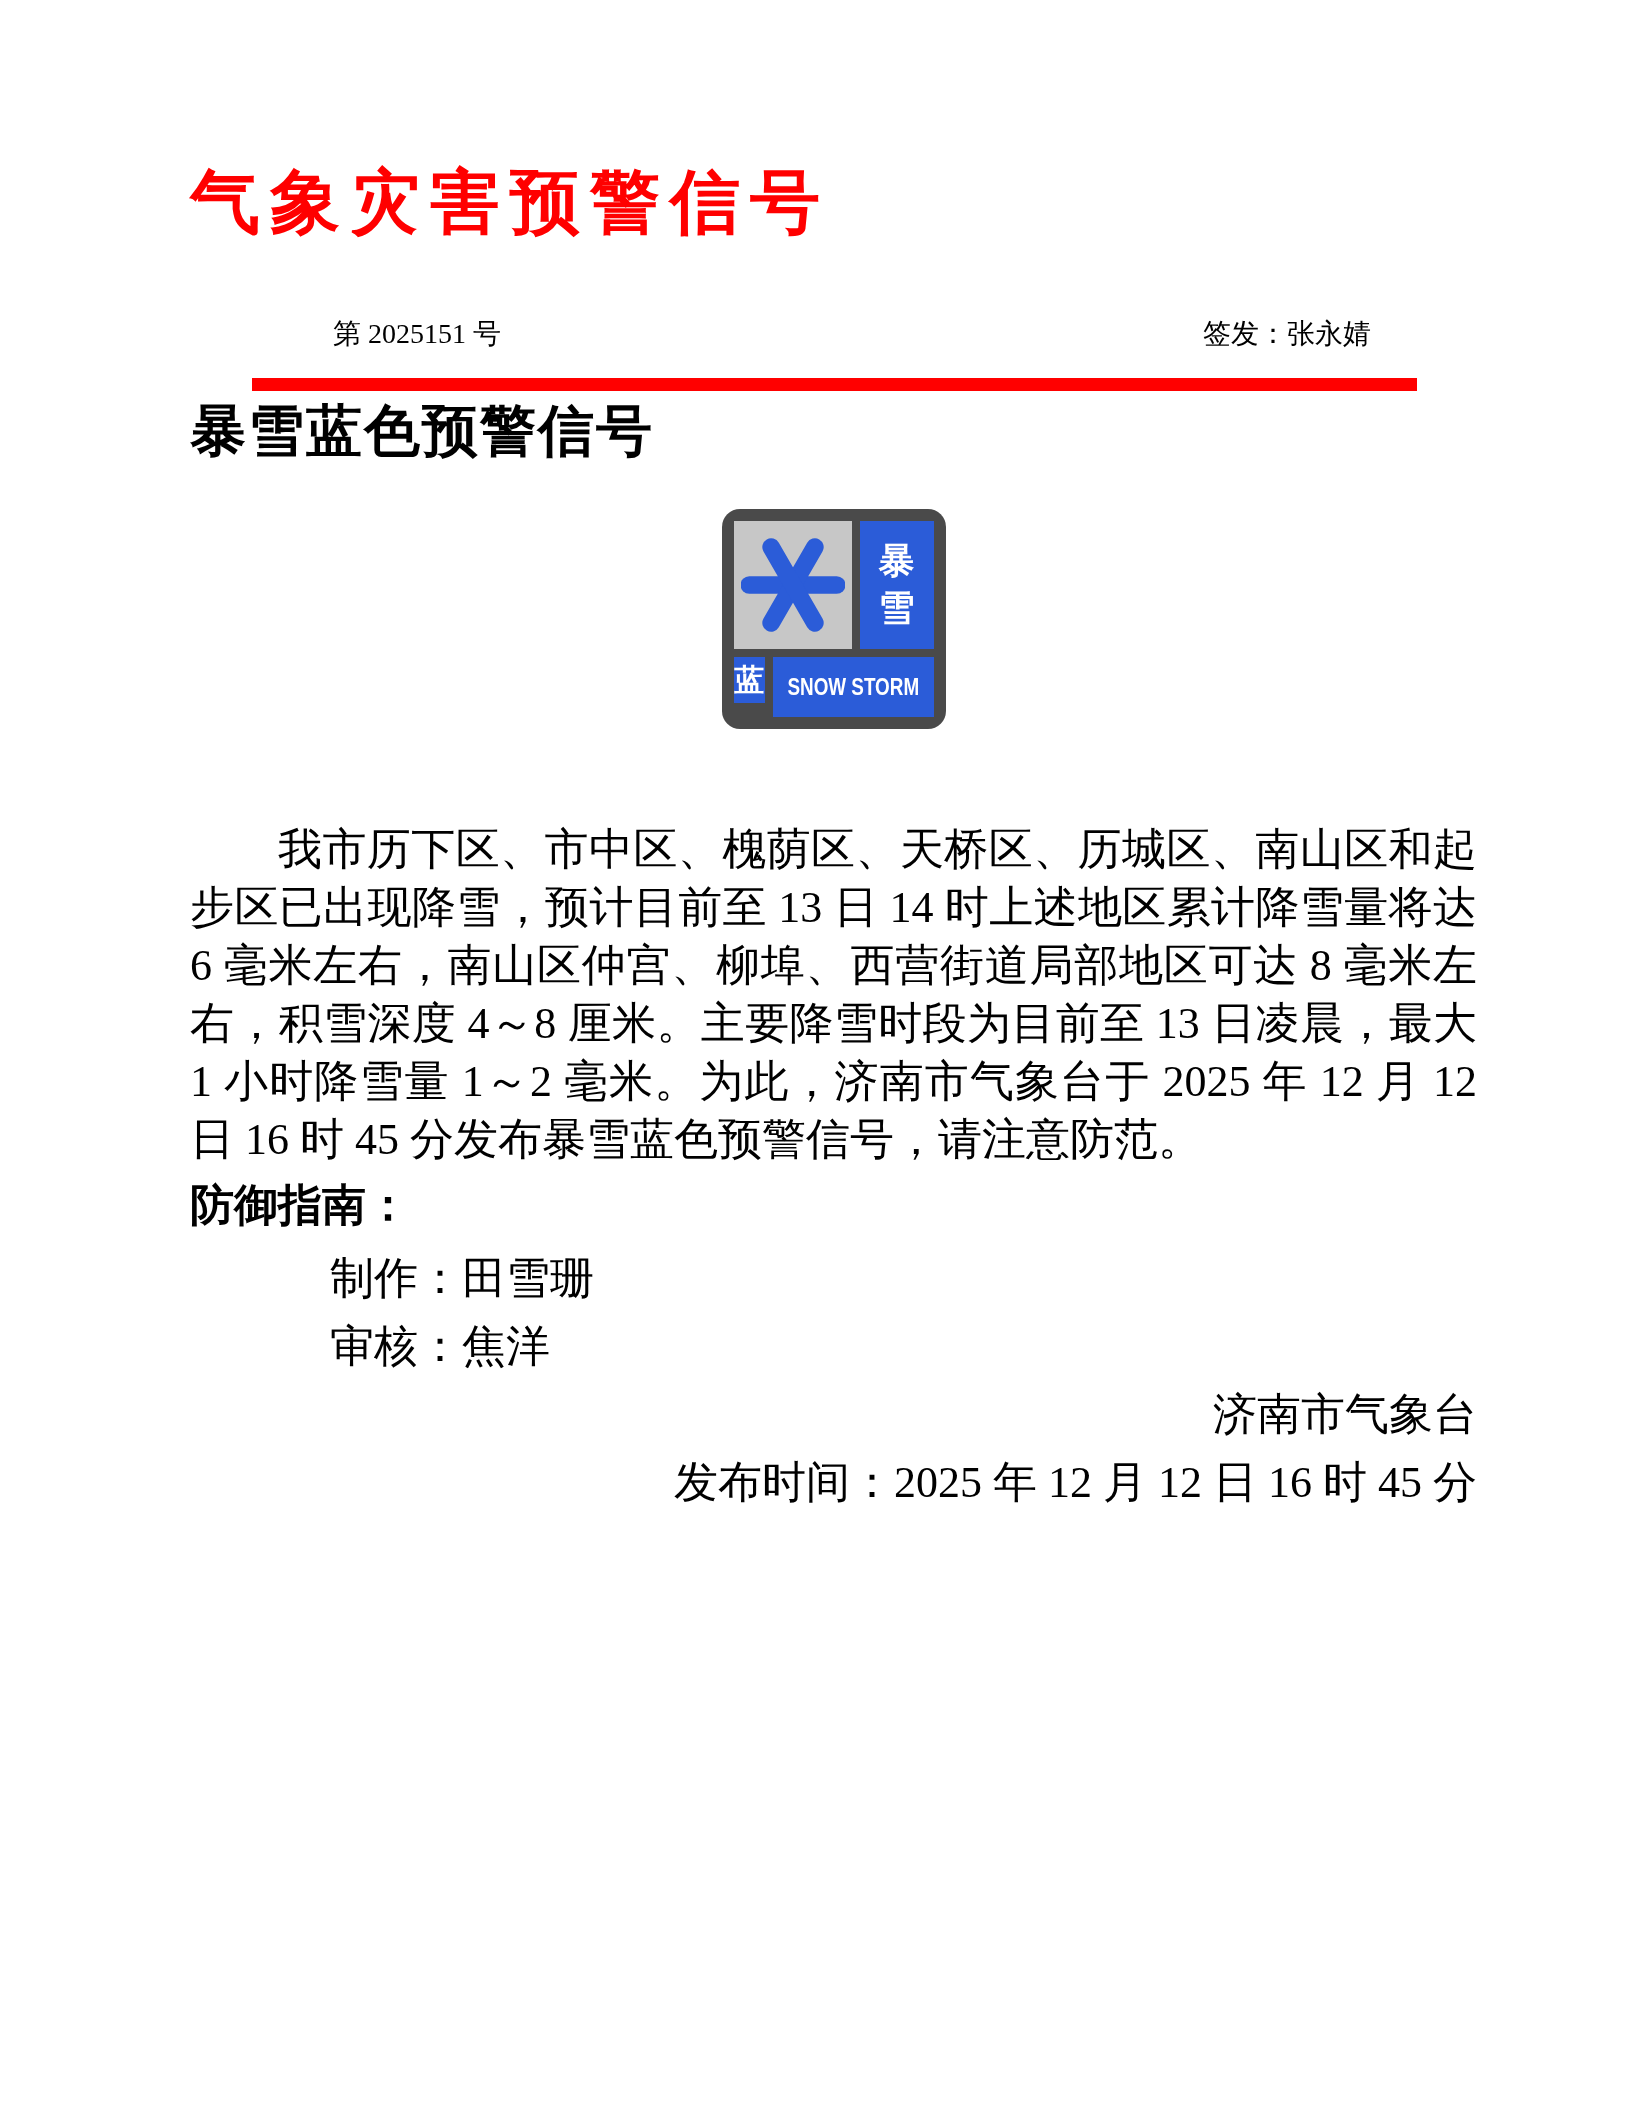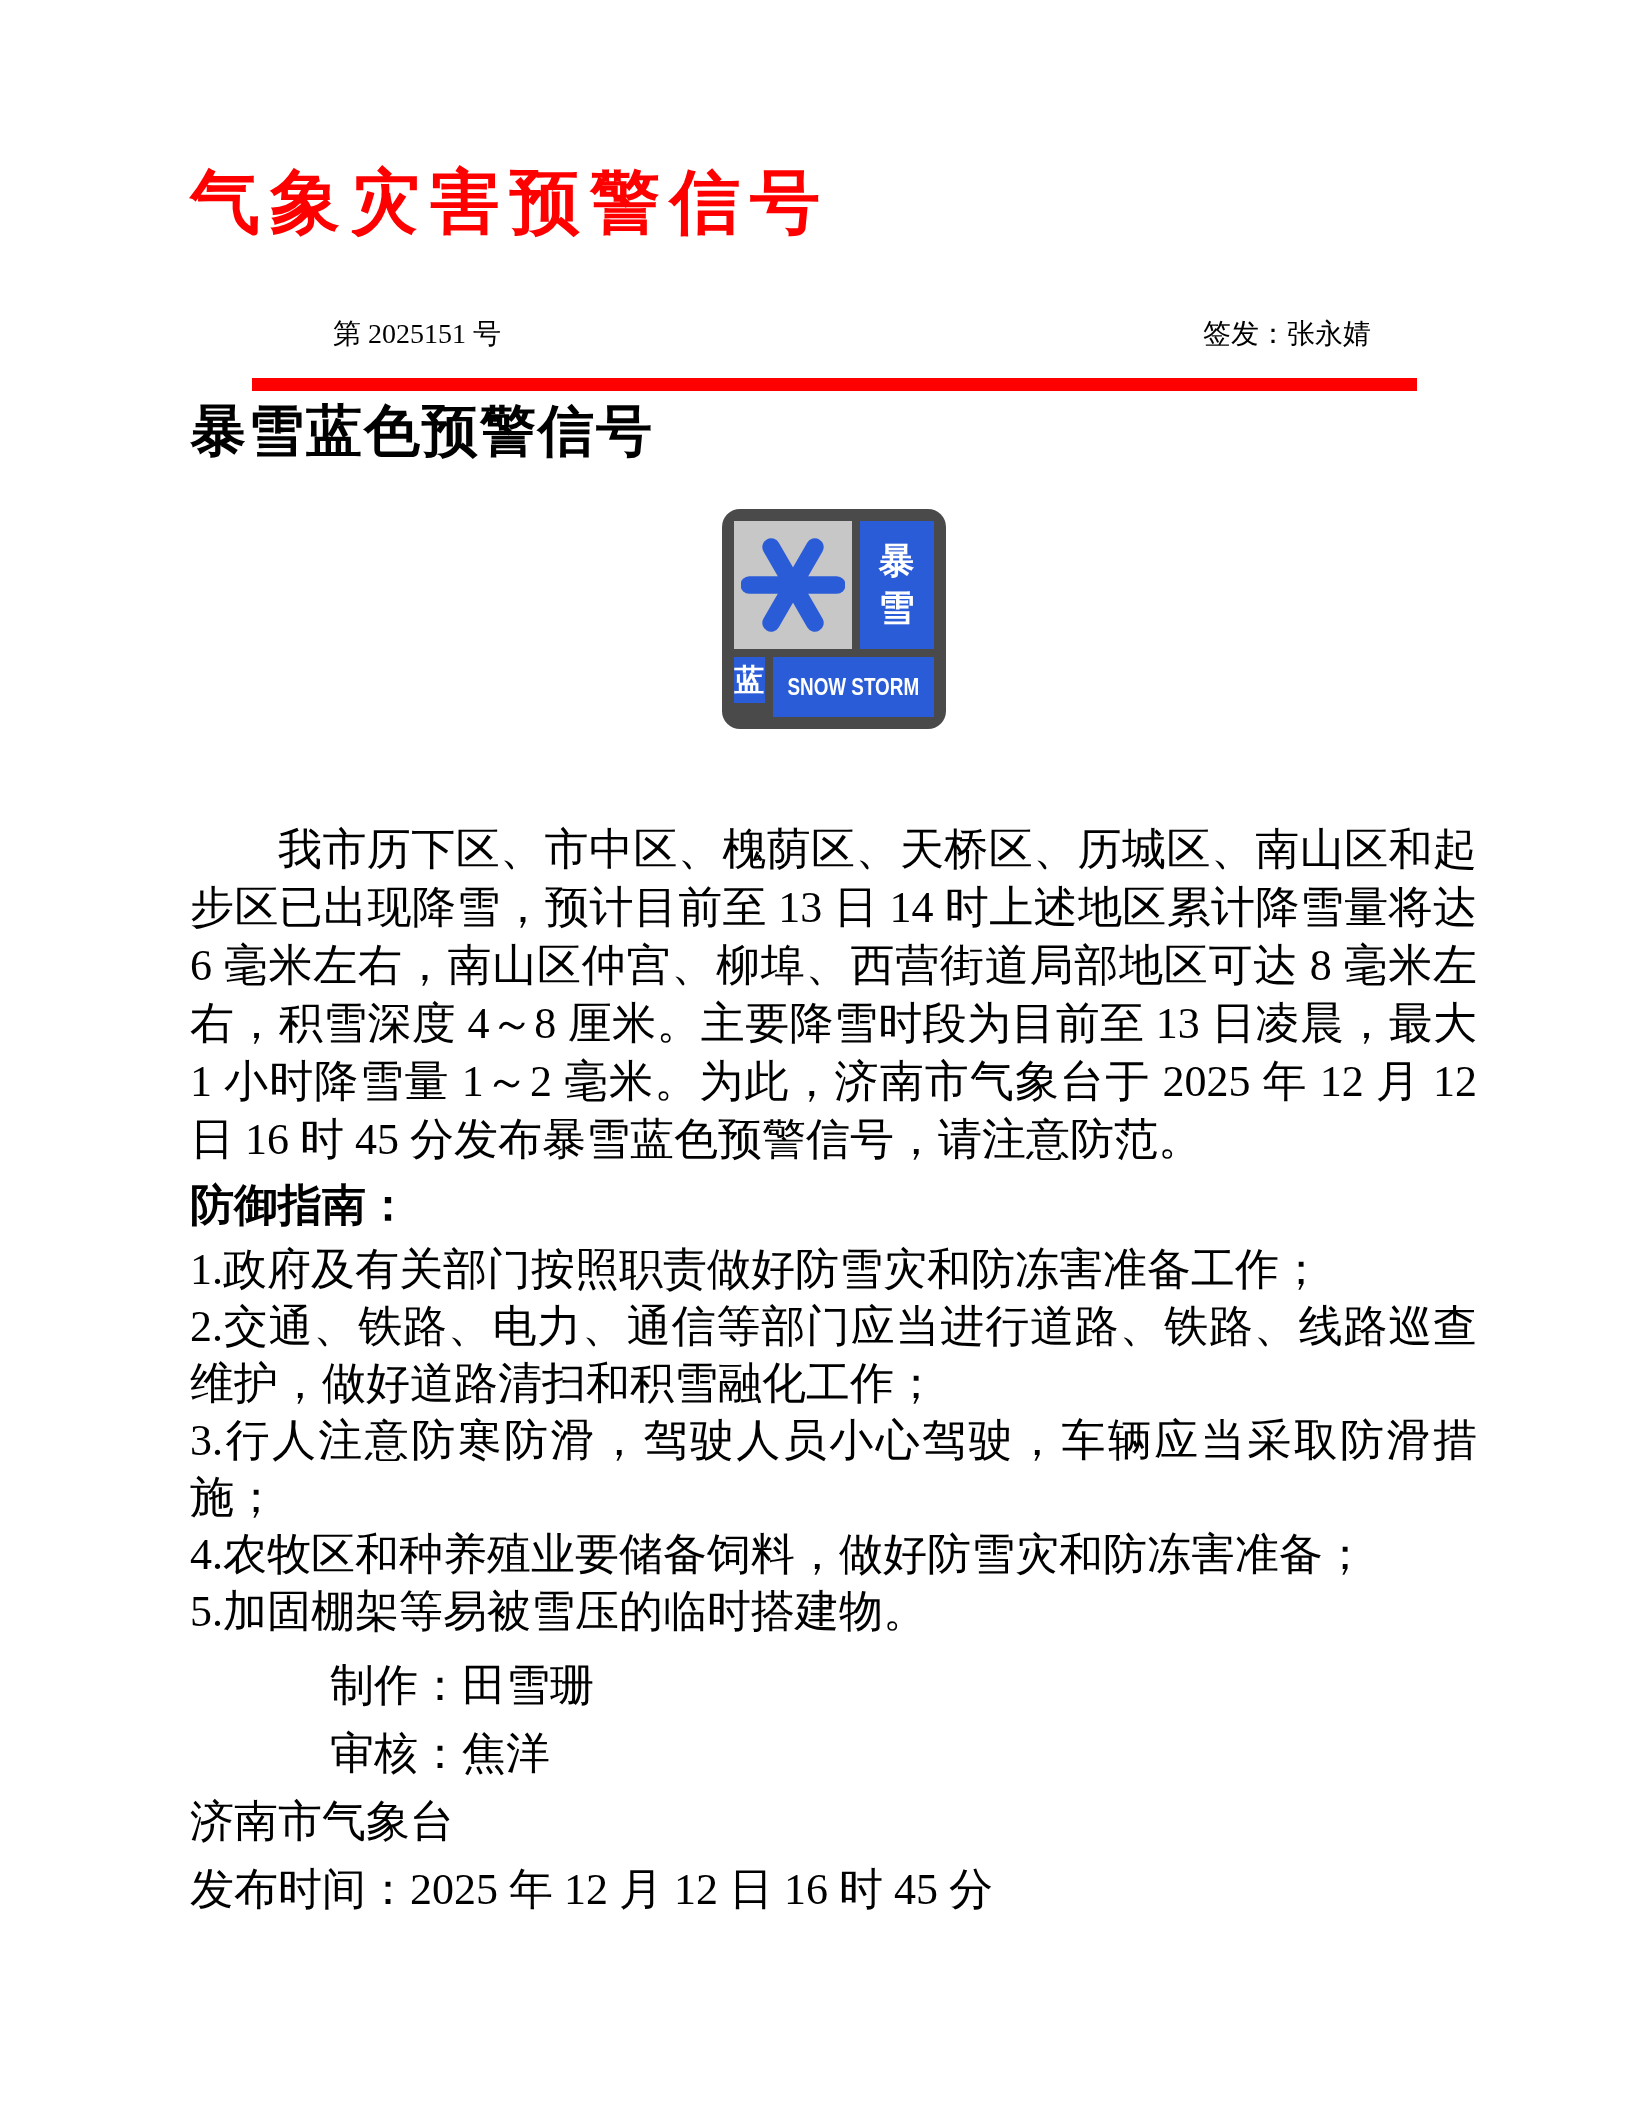--- a/index.html
+++ b/index.html
@@ -90,21 +90,21 @@
     font-size:44px;
     line-height:57px;
     text-align:justify;
     text-align-last:left;
     text-justify:inter-character;
   }
 
   
   .footer{margin-top:12px;font-size:44px;line-height:68px;}
   .footer-row1{display:flex;justify-content:space-between;padding-left:140px;flex-direction:column;}
-  .footer-right{text-align:left;}
+  .footer-right{text-align:right;}
 </style>
 </head>
 <body>
 
 <div class="page">
   <div class="content">
 
     <h1 class="title">气象灾害预警信号</h1>
 
     <div class="meta-row">
@@ -137,27 +137,20 @@
         <div class="cell cell-blue cell-en">
           <span class="squeeze">SNOW STORM</span>
         </div>
       </div>
     </div>
 
     <p class="para">我市历下区、市中区、槐荫区、天桥区、历城区、南山区和起步区已出现降雪，预计目前至 13 日 14 时上述地区累计降雪量将达 6 毫米左右，南山区仲宫、柳埠、西营街道局部地区可达 8 毫米左右，积雪深度 4～8 厘米。主要降雪时段为目前至 13 日凌晨，最大 1 小时降雪量 1～2 毫米。为此，济南市气象台于 2025 年 12 月 12 日 16 时 45 分发布暴雪蓝色预警信号，请注意防范。</p>
 
     <div class="guide-heading">防御指南：</div>
 
-    <div class="guide-items">
-      <div class="guide-item">1.政府及有关部门按照职责做好防雪灾和防冻害准备工作；</div>
-      <div class="guide-item">2.交通、铁路、电力、通信等部门应当进行道路、铁路、线路巡查维护，做好道路清扫和积雪融化工作；</div>
-      <div class="guide-item">3.行人注意防寒防滑，驾驶人员小心驾驶，车辆应当采取防滑措施；</div>
-      <div class="guide-item">4.农牧区和种养殖业要储备饲料，做好防雪灾和防冻害准备；</div>
-      <div class="guide-item">5.加固棚架等易被雪压的临时搭建物。</div>
-    </div>
 
     <div class="footer">
       <div class="footer-row1">
         <span>制作：田雪珊</span>
         <span>审核：焦洋</span>
       </div>
       <div class="footer-right">济南市气象台</div>
       <div class="footer-right">发布时间：2025 年 12 月 12 日 16 时 45 分</div>
     </div>
 

